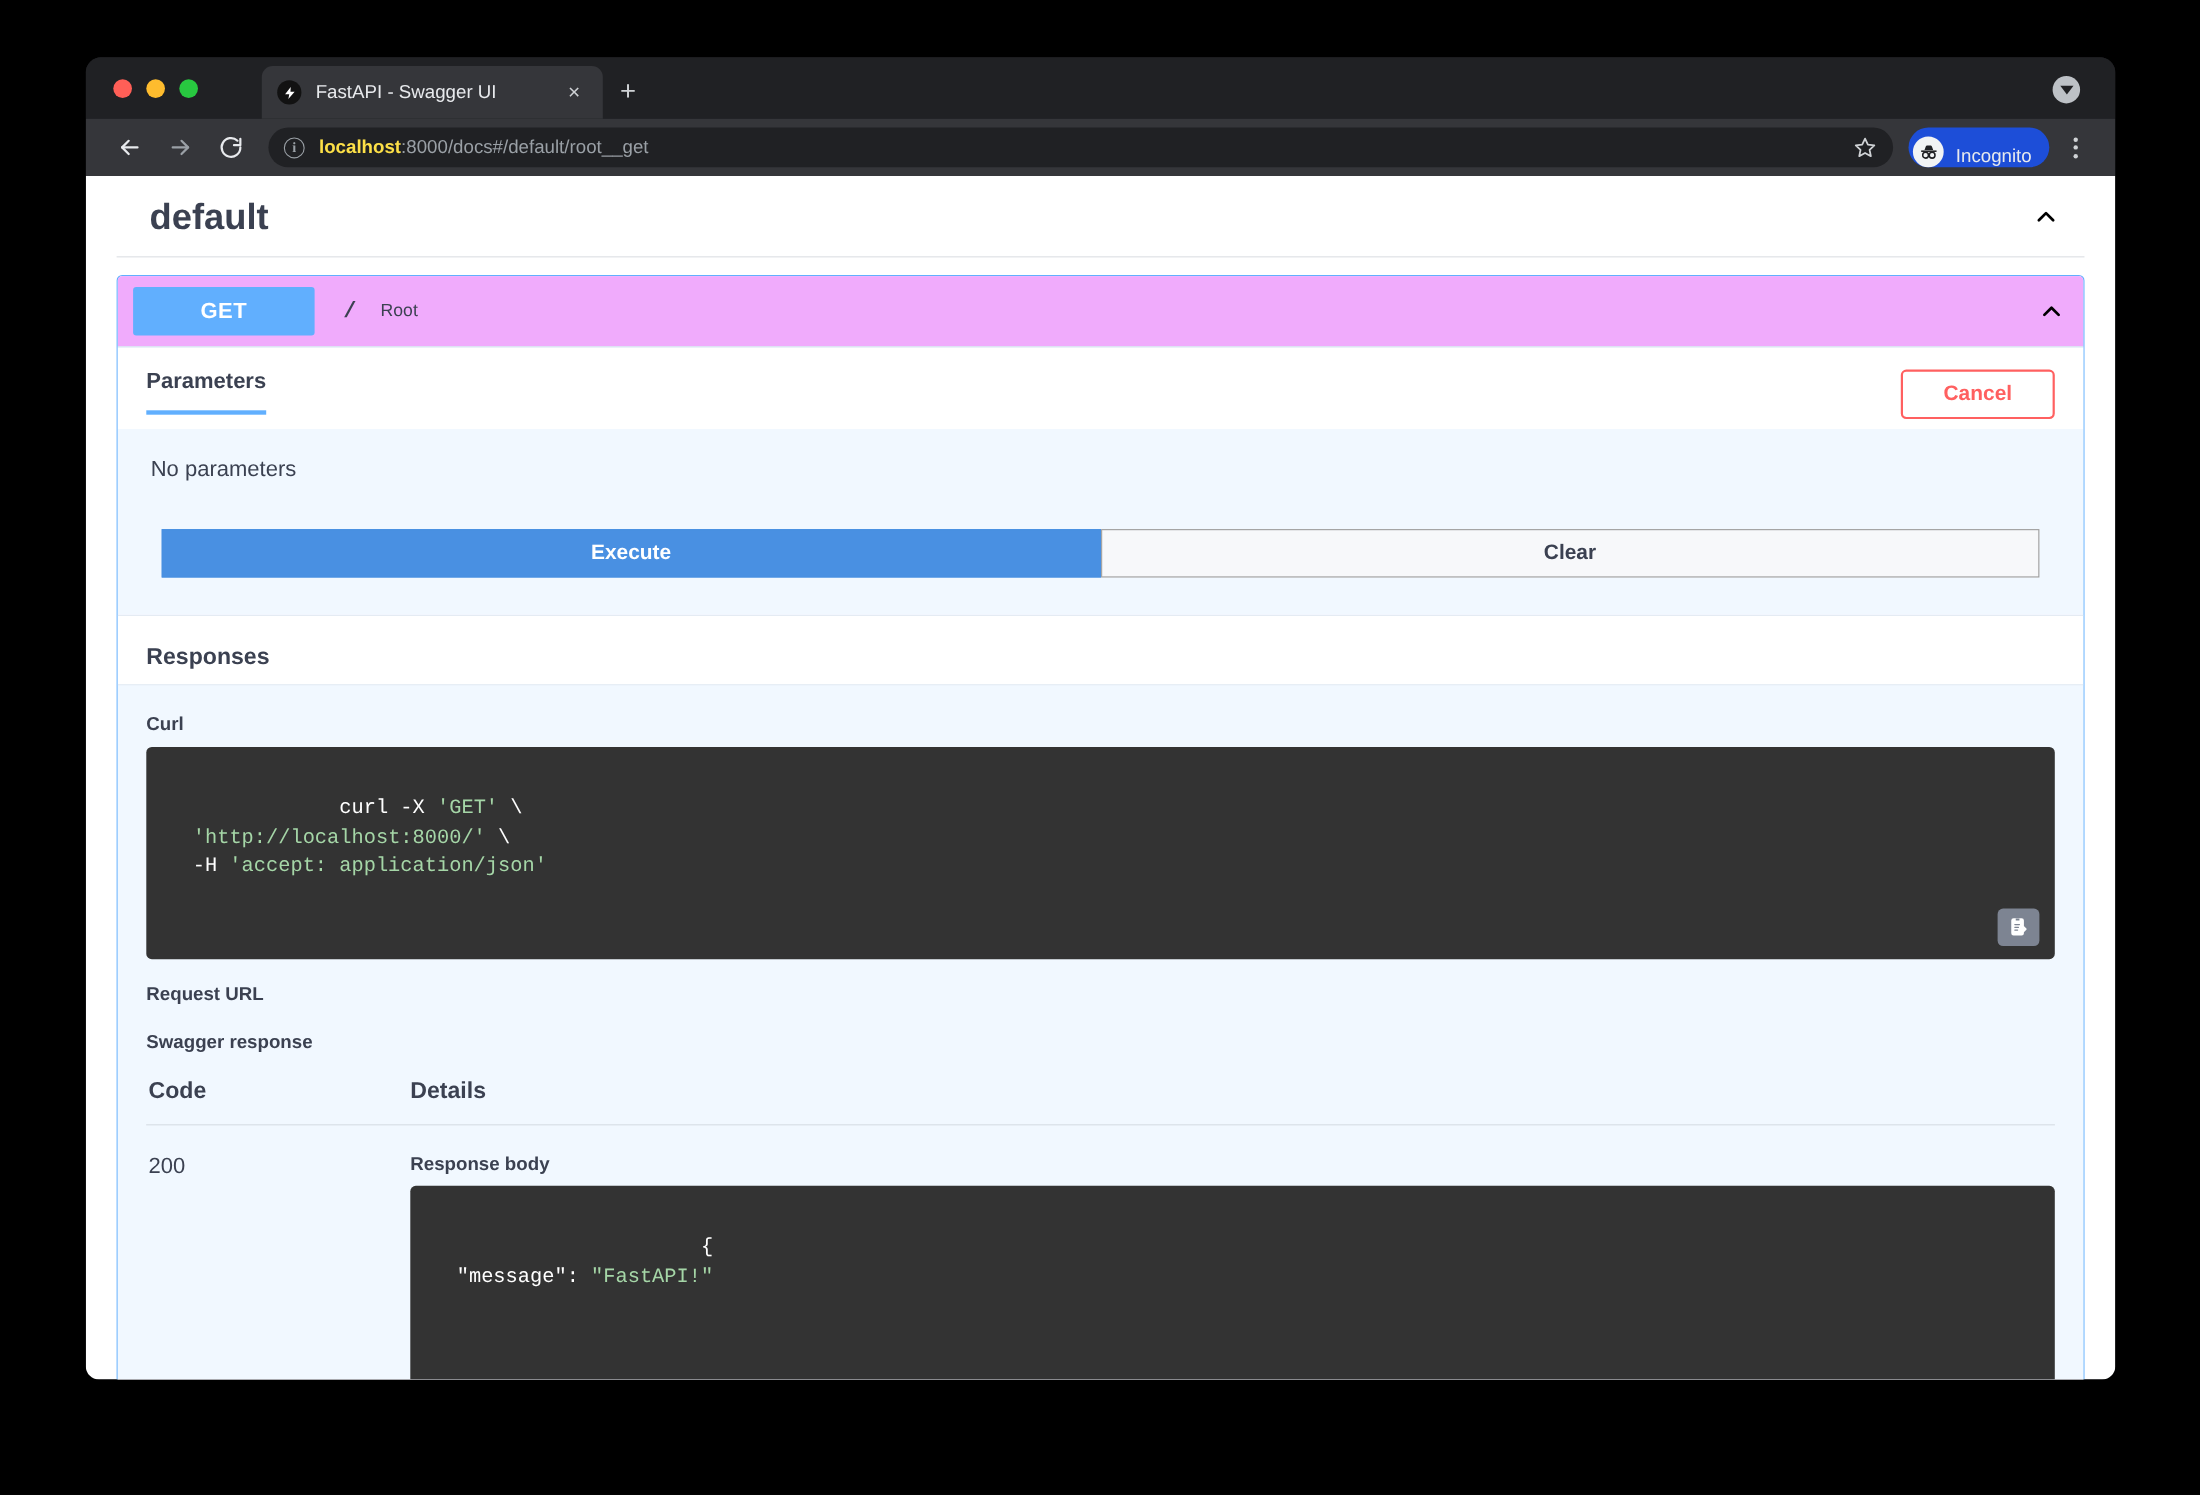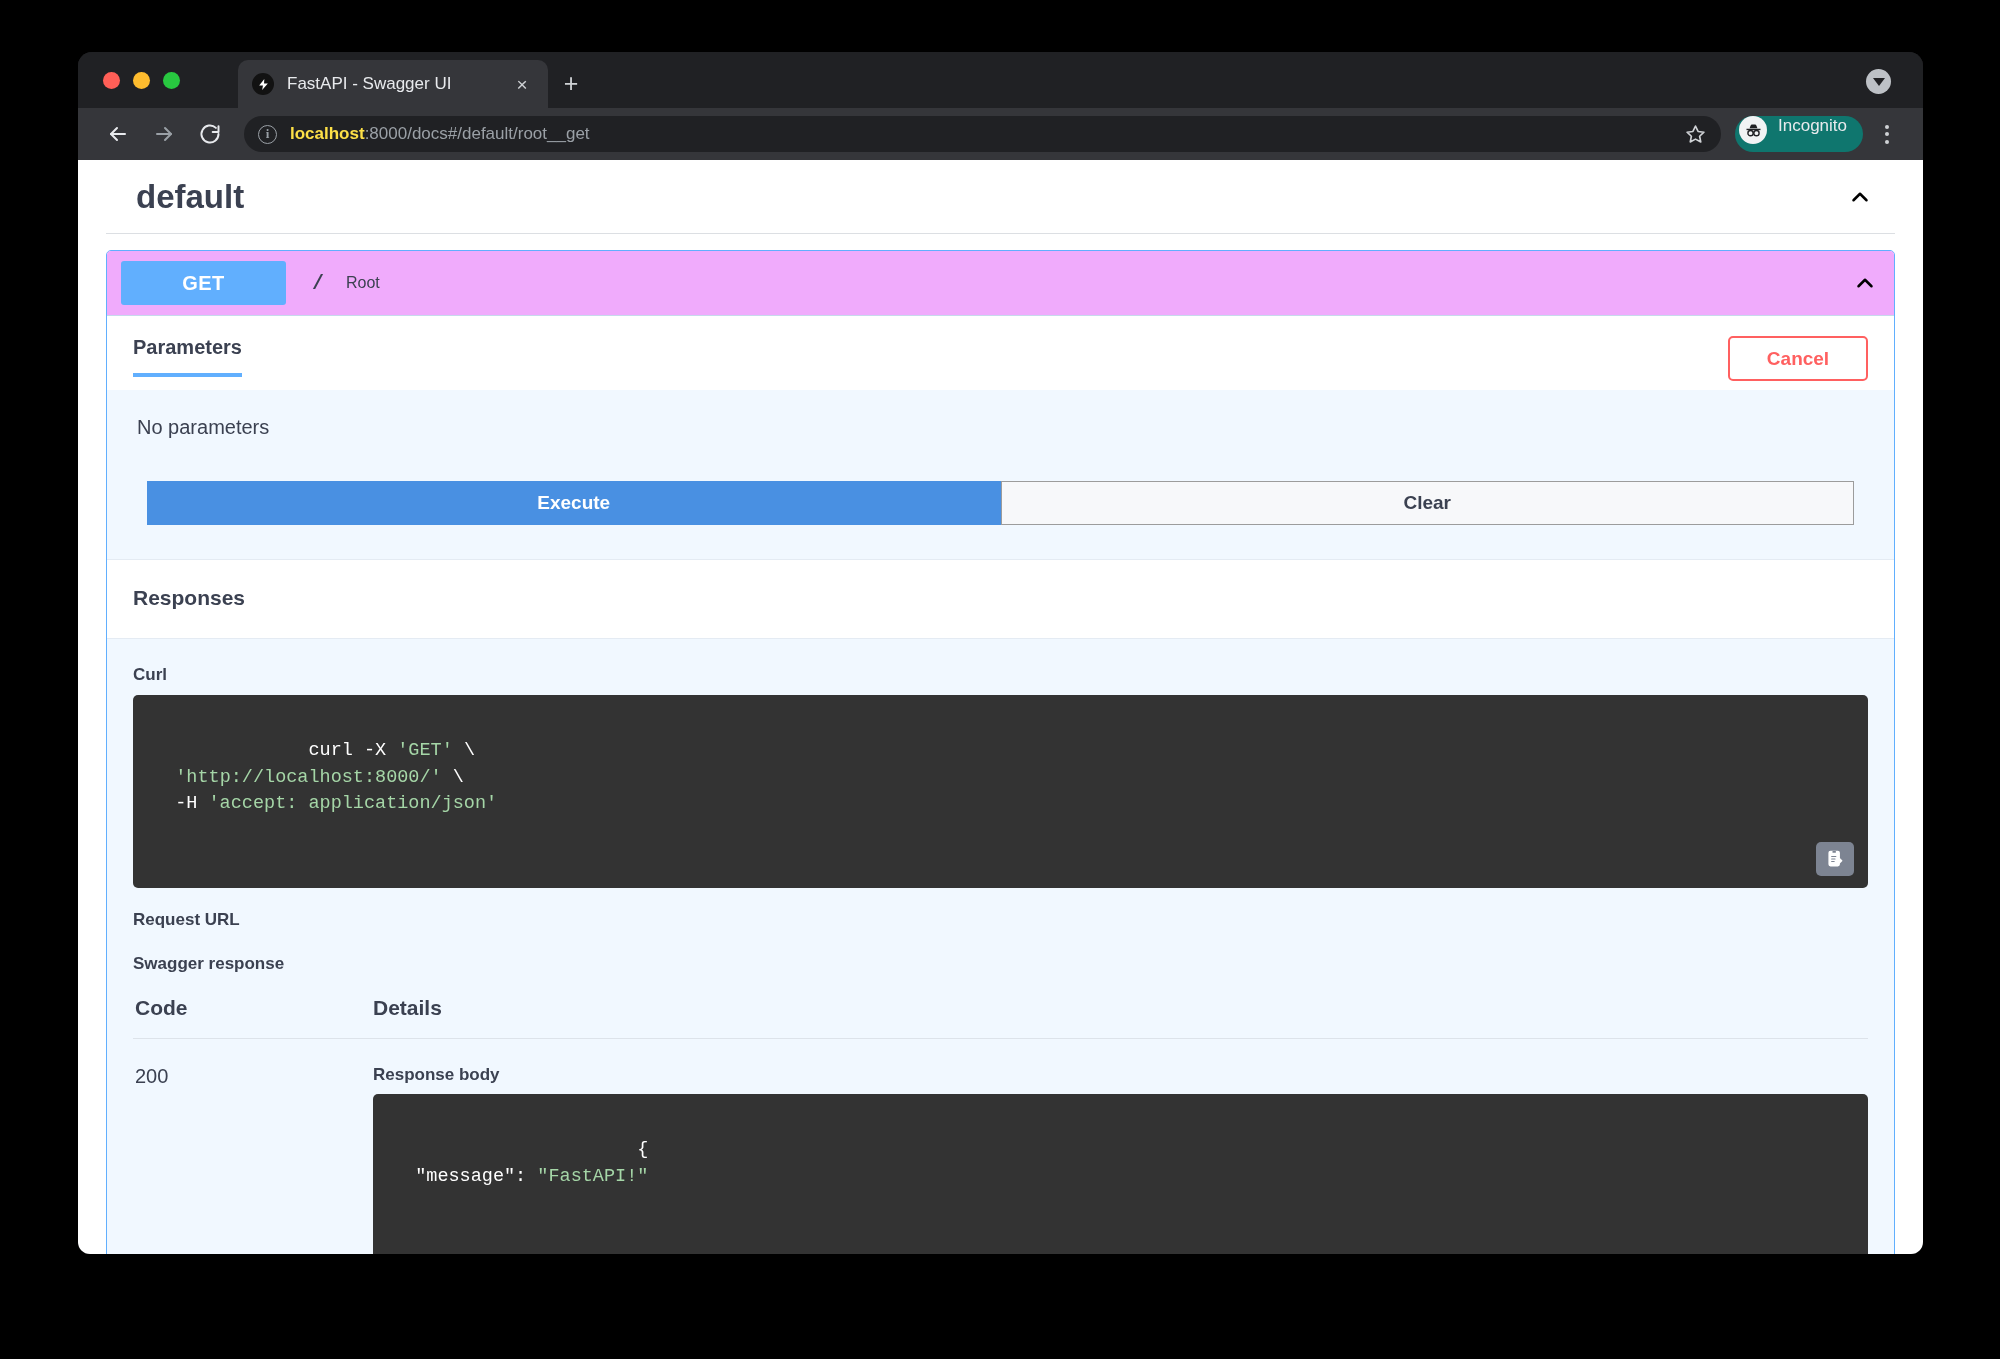--- a/index.html
+++ b/index.html
@@ -148,23 +148,23 @@
     margin-left: auto;
     color: #cfd2d5;
     flex: none;
     display: flex; align-items: center;
   }
 
   #incognito-badge {
     flex: none;
     margin-left: 14px;
     height: 36px;
-    background: #0f766e;
+    background: #1d4ed8;
     border-radius: 18px;
-    display: flex; align-items: flex-start;
+    display: flex; align-items: flex-end;
     padding: 0 16px 0 4px;
   }
   #incognito-avatar {
     width: 28px; height: 28px;
     border-radius: 50%;
     background: #f1f3f4;
     display: flex; align-items: center; justify-content: center;
     flex: none;
   }
   #incognito-label {
@@ -321,21 +321,21 @@
     color: #3b4151;
     font-size: 19px;
     font-weight: bold;
     display: flex; align-items: center; justify-content: center;
     font-family: "Liberation Sans", sans-serif;
   }
 
   
   #responses-header {
     background: #ffffff;
-    padding: 26px 26px 28px 26px;
+    padding: 26px 26px 12px 26px;
     border-top: 1px solid #e4ebf3;
   }
   #responses-title {
     font-size: 21px;
     font-weight: bold;
     color: #3b4151;
   }
 
   #responses-body {
     background: #f1f8ff;

